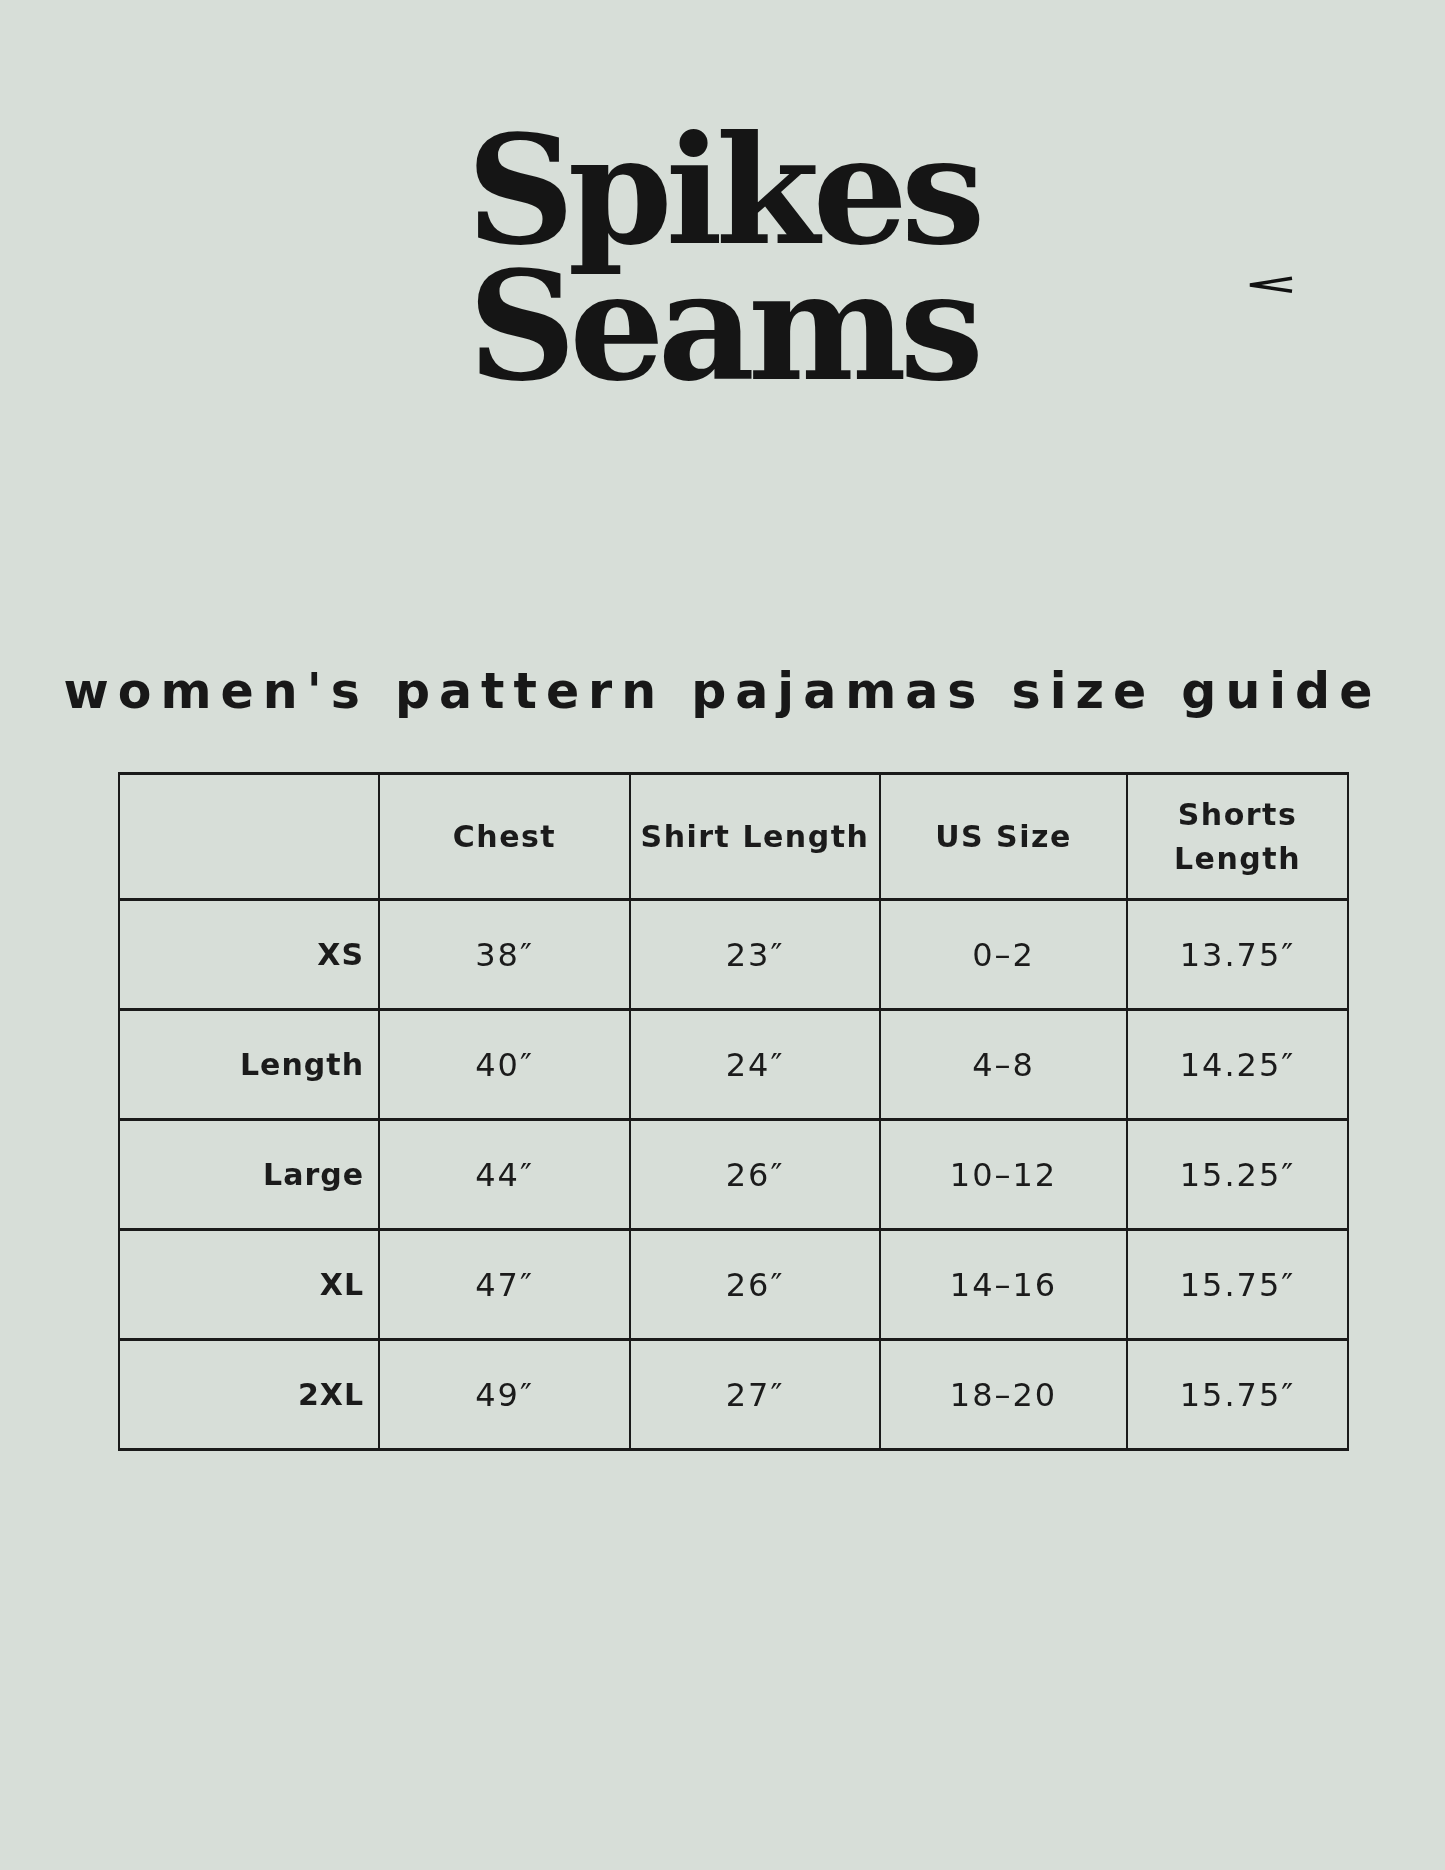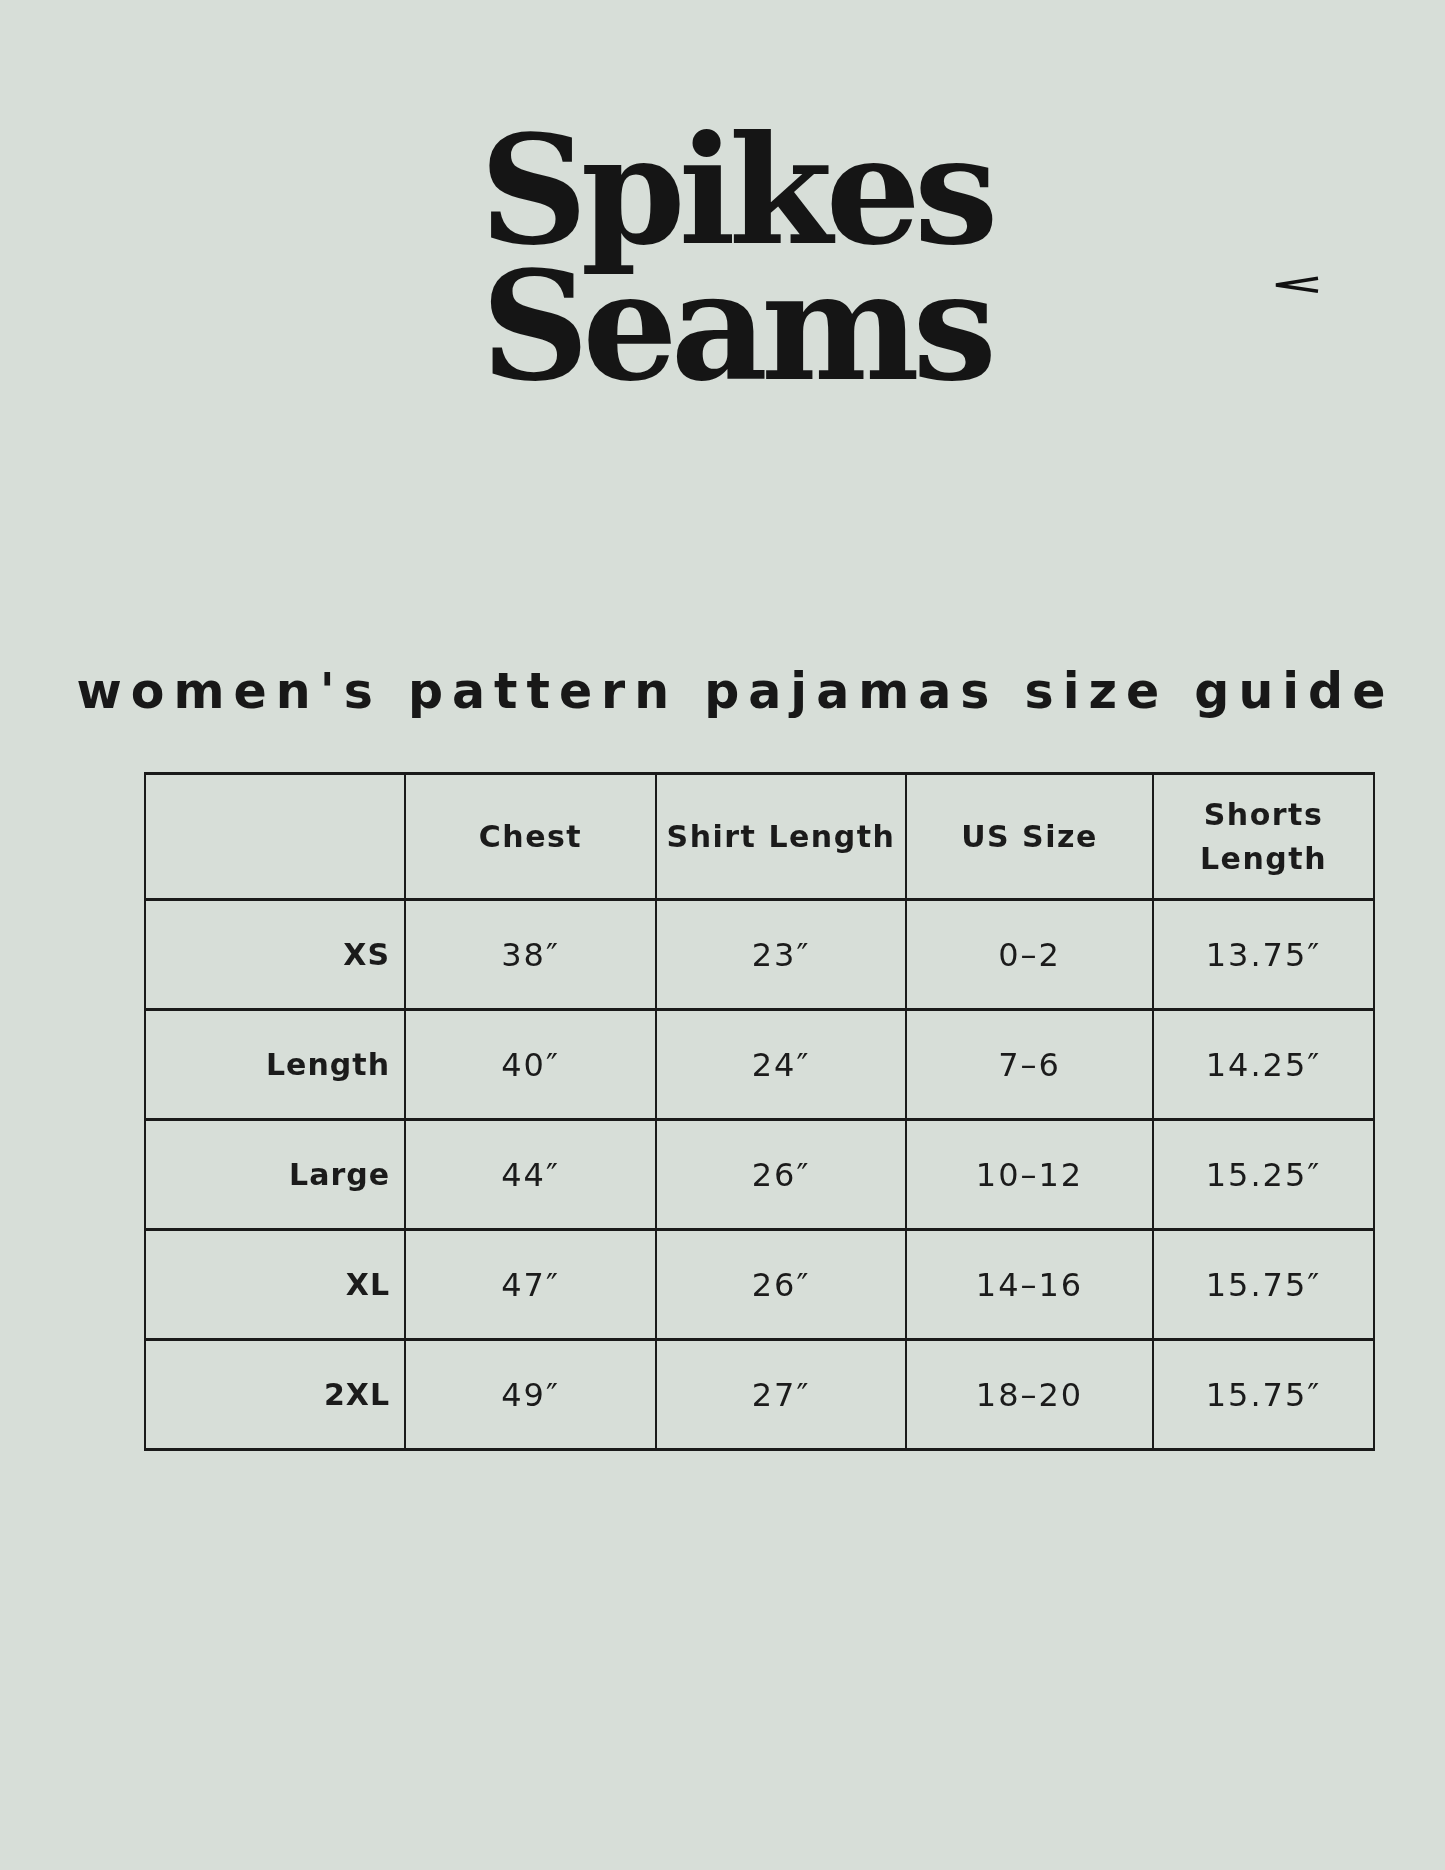--- a/index.html
+++ b/index.html
@@ -4,21 +4,21 @@
 <style>
   html, body { margin: 0; padding: 0; }
   body {
     width: 1445px; height: 1870px;
     background: #d7ded8;
     font-family: "DejaVu Sans", sans-serif;
     color: #1a1a1a;
     position: relative;
     overflow: hidden;
   }
-  .page { position: absolute; inset: 0; margin-left: 26px; }
+  .page { position: absolute; inset: 0; }
 
   
   .logo {
     position: absolute;
     top: 122px; left: 0; width: 100%;
     text-align: center;
     font-family: "DejaVu Serif", serif;
     font-weight: bold;
     font-size: 150px;
     line-height: 136px;
@@ -128,21 +128,21 @@
         <td class="value">38″</td>
         <td class="value">23″</td>
         <td class="value">0–2</td>
         <td class="value">13.75″</td>
       </tr>
 
       <tr class="data-row">
         <td class="size-label">Length</td>
         <td class="value">40″</td>
         <td class="value">24″</td>
-        <td class="value">7–6</td>
+        <td class="value">4–8</td>
         <td class="value">14.25″</td>
       </tr>
 
 
       <tr class="data-row">
         <td class="size-label">Large</td>
         <td class="value">44″</td>
         <td class="value">26″</td>
         <td class="value">10–12</td>
         <td class="value">15.25″</td>

